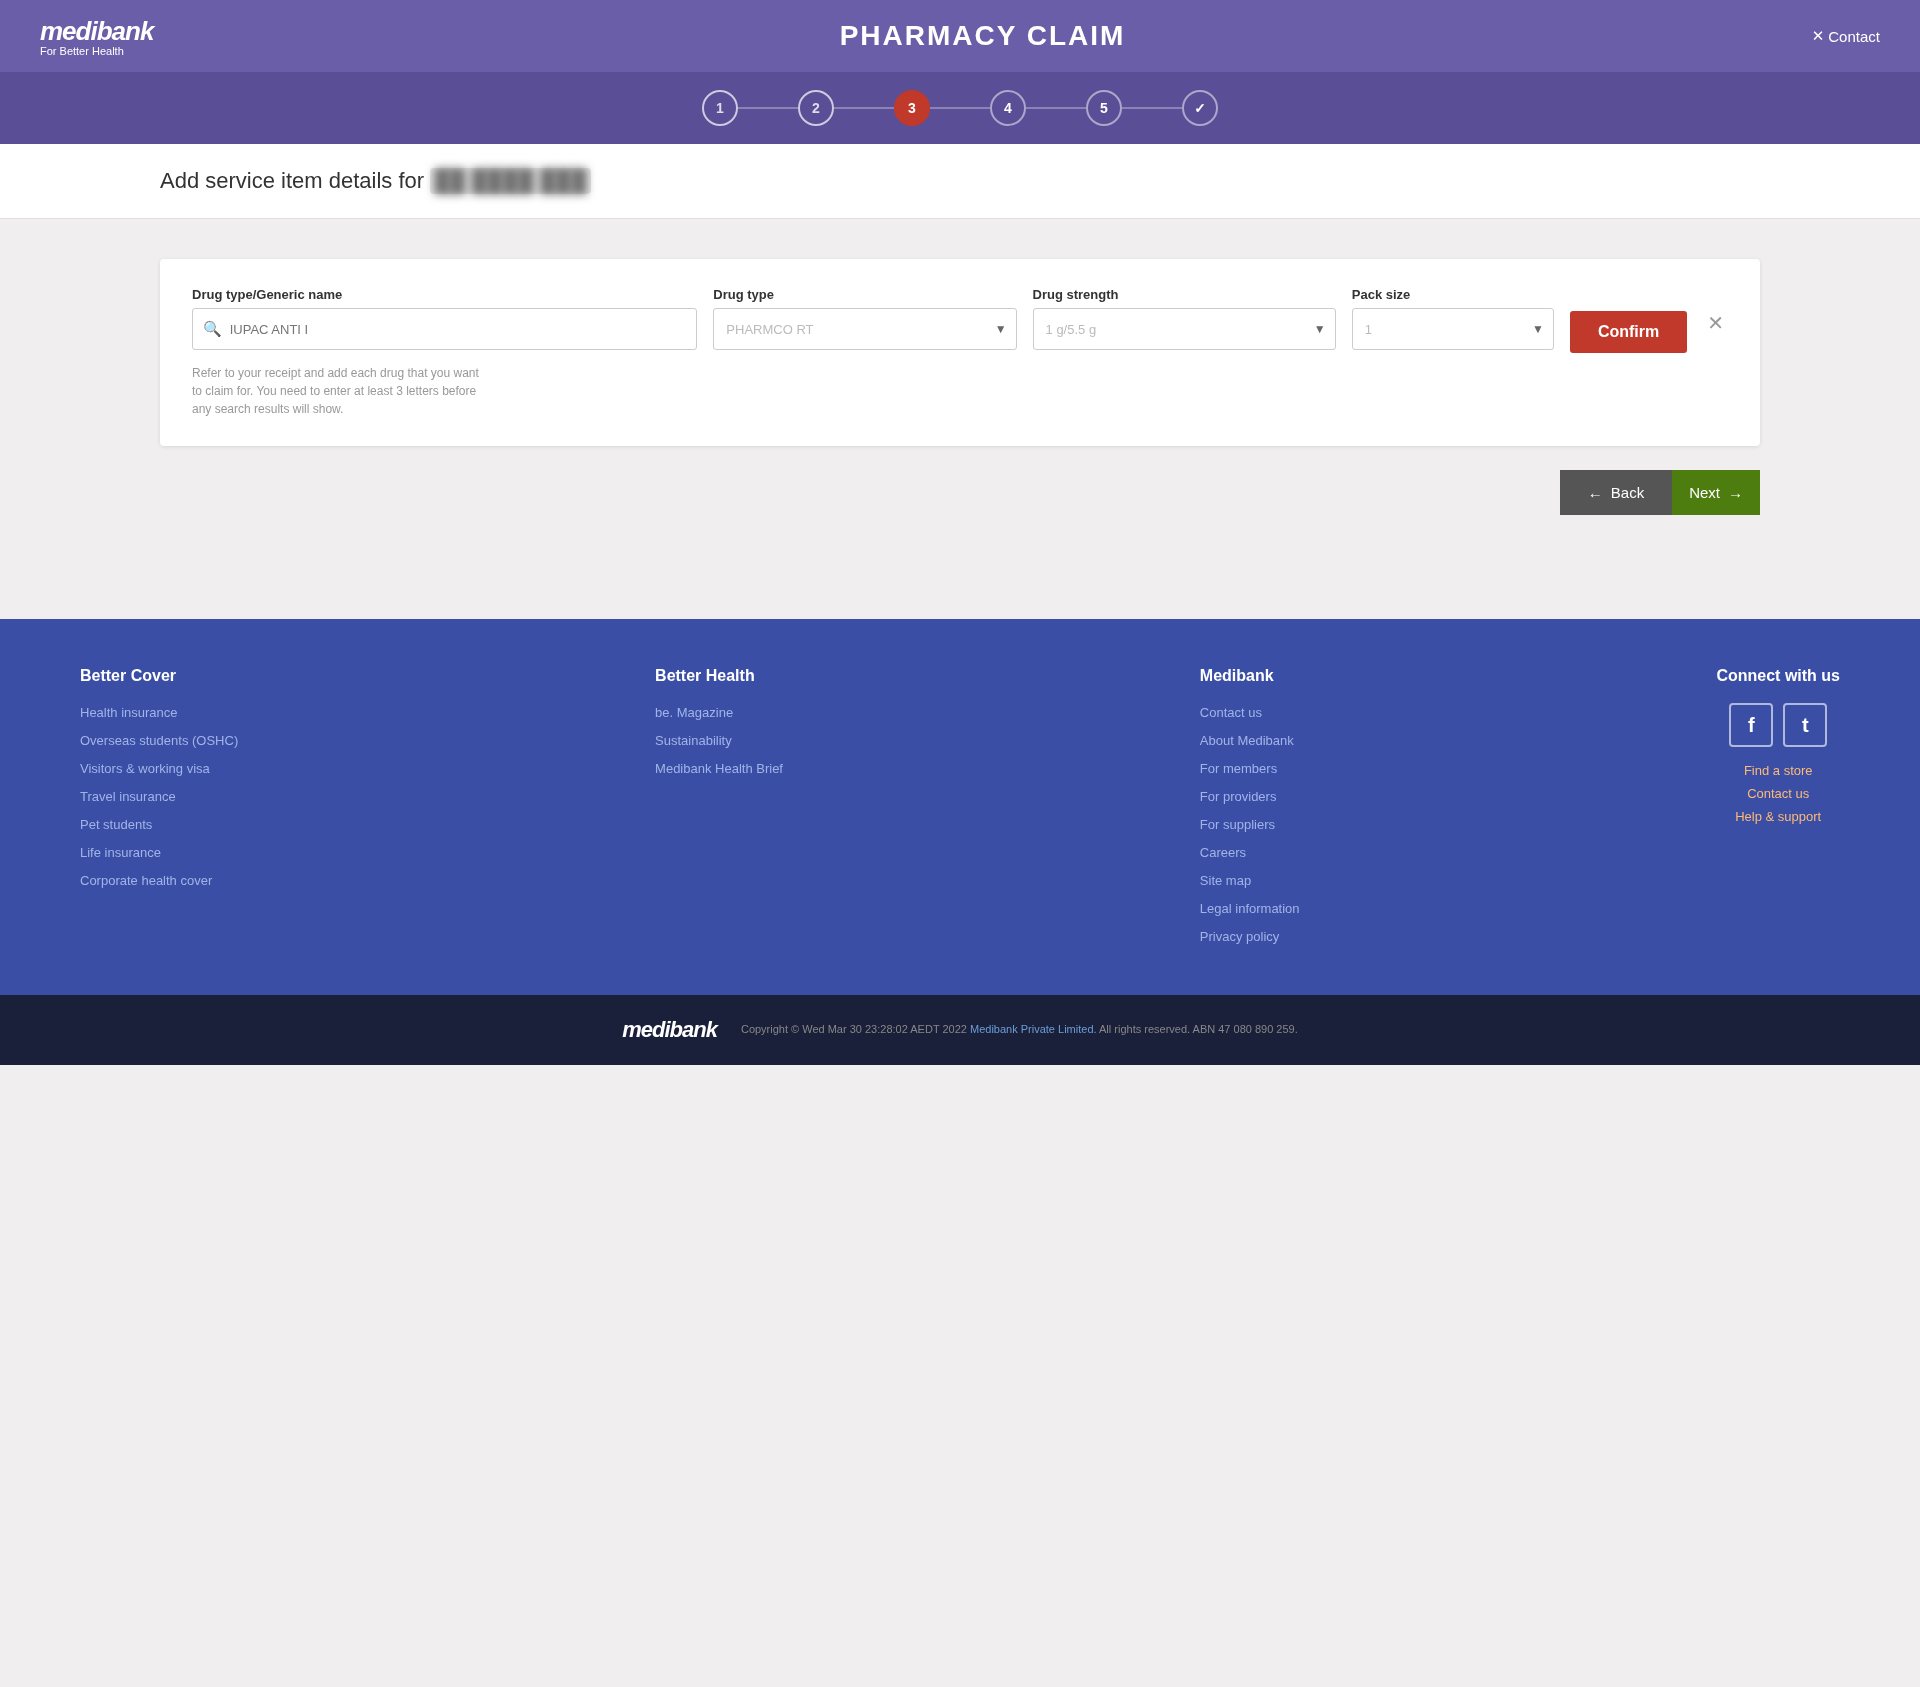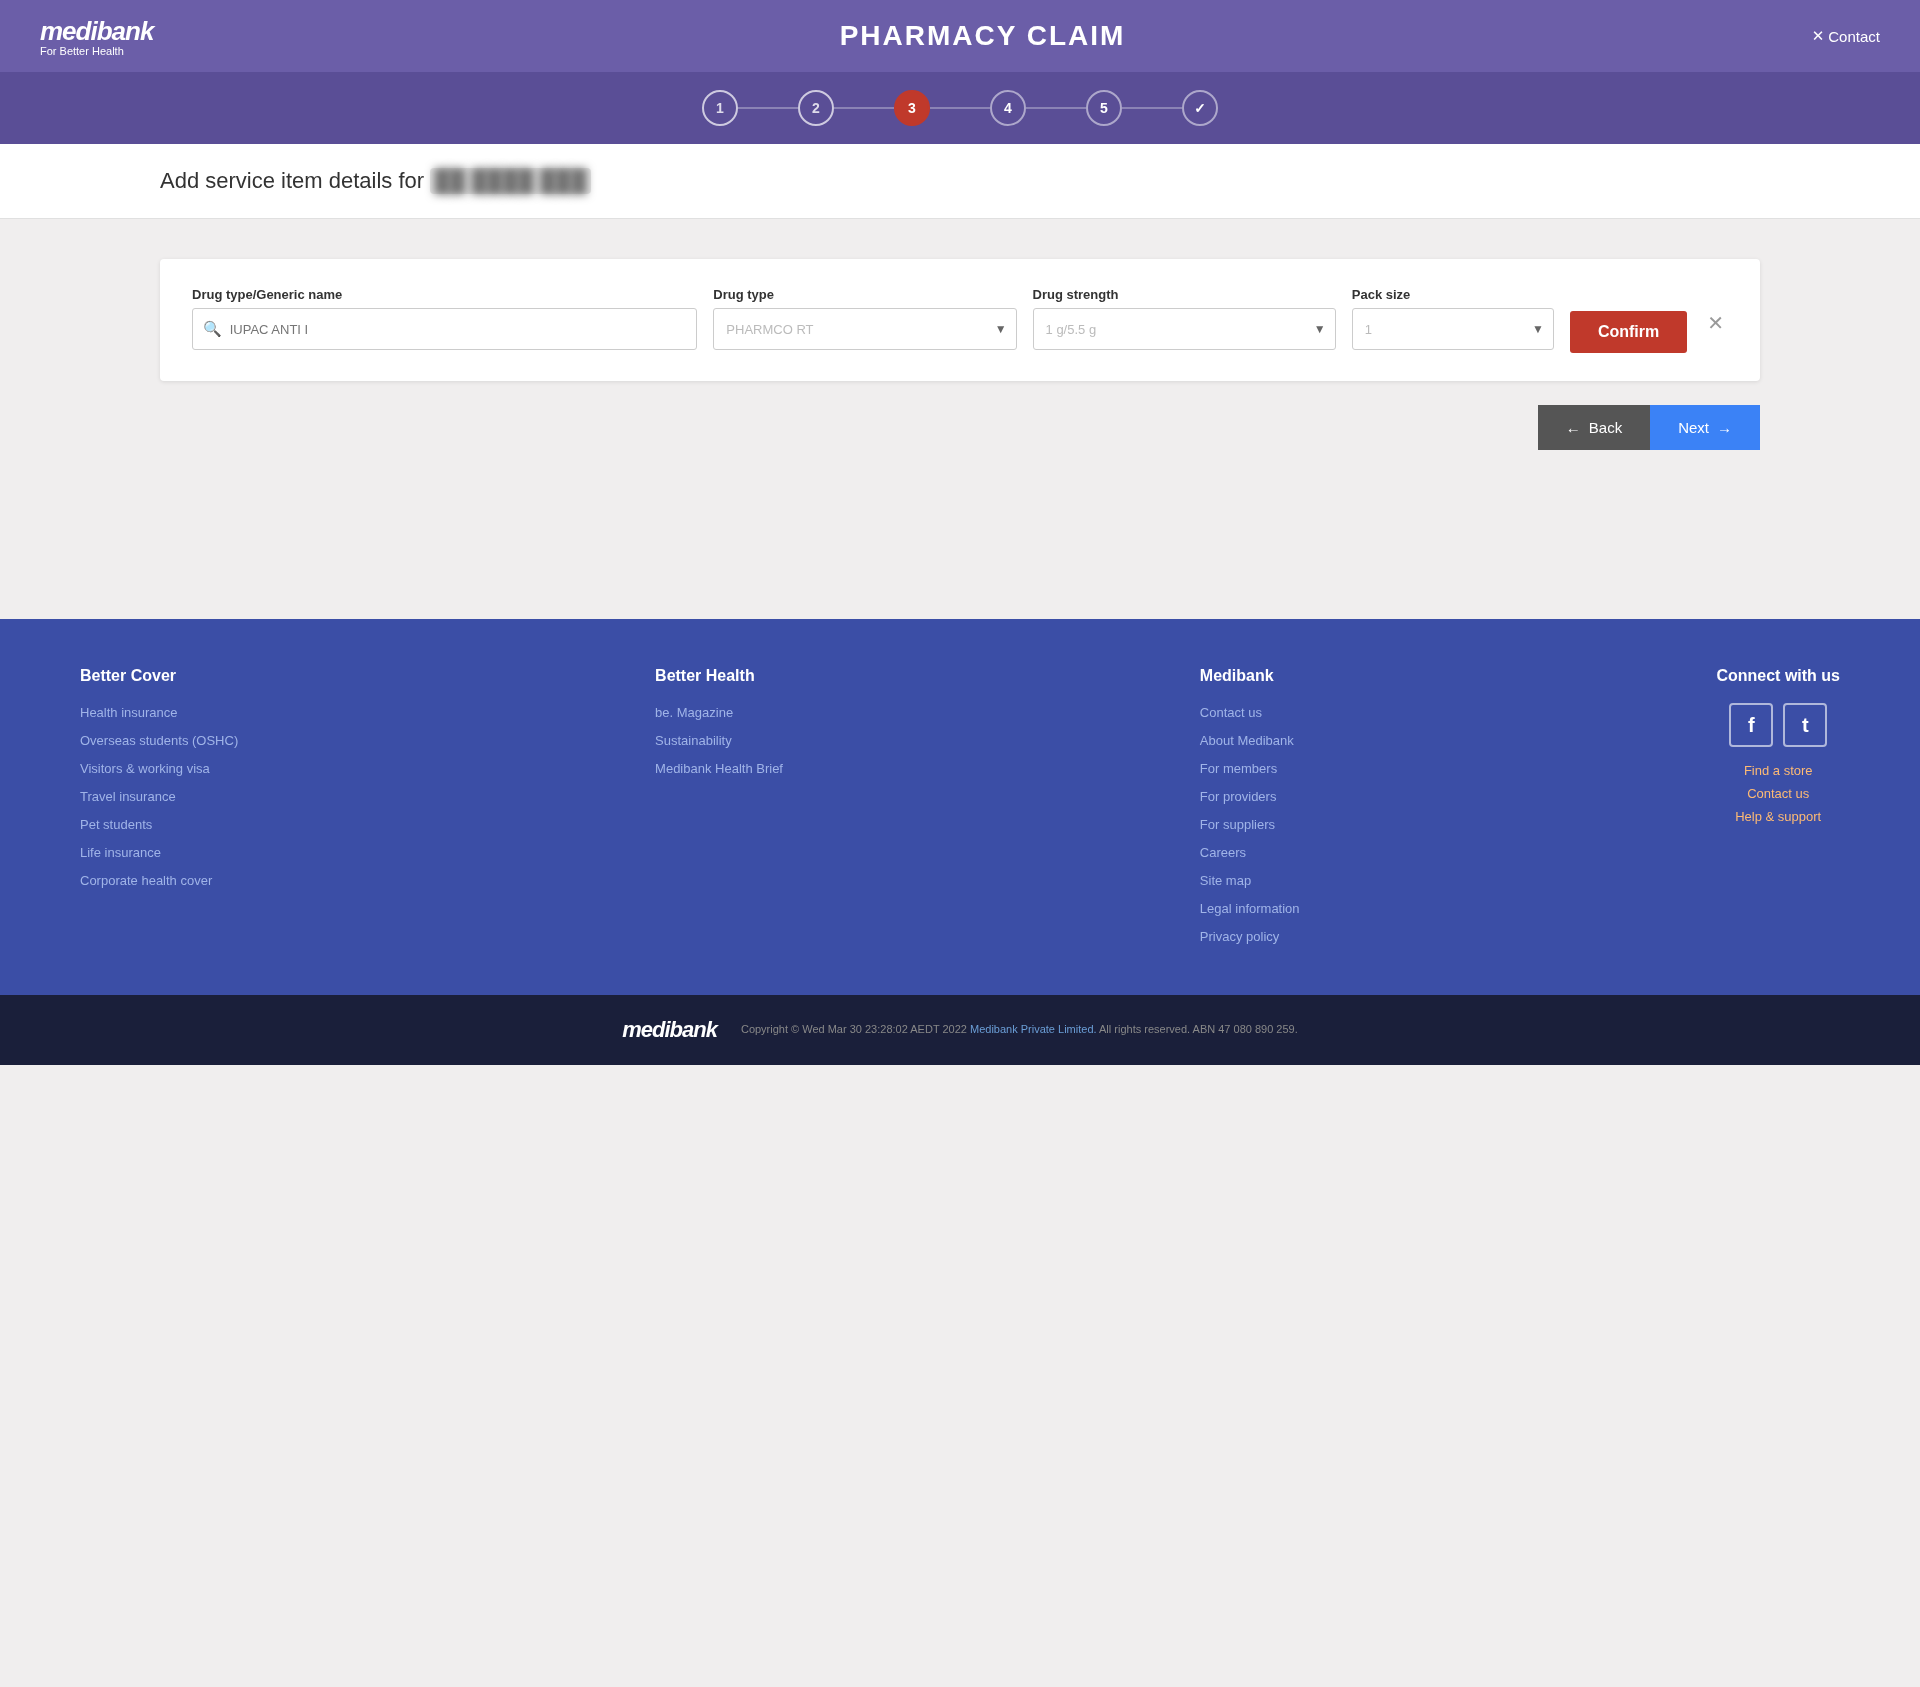--- a/index.html
+++ b/index.html
@@ -240,24 +240,24 @@
       color: white;
       border: none;
       padding: 14px 28px;
       font-size: 15px;
       cursor: pointer;
       display: flex;
       align-items: center;
       gap: 8px;
     }
     .btn-next {
-      background: #3b82f6;
+      background: #4d7c0f;
       color: white;
       border: none;
-      padding: 14px 28px;
+      padding: 14px 17px;
       font-size: 15px;
       cursor: pointer;
       display: flex;
       align-items: center;
       gap: 8px;
     }
 
     
     .footer {
       background: #3b4ea6;
@@ -399,20 +399,21 @@
 <main class="main-content">
   <div class="form-card">
     <div class="form-row">
 
       <div class="form-group form-group-drug-name">
         <label>Drug type/Generic name</label>
         <div class="search-input-wrapper">
           <span class="search-icon-svg">🔍</span>
           <input type="text" placeholder="IUPAC ANTI I" style="">
         </div>
+        <p class="form-hint">Refer to your receipt and add each drug that you want to claim for. You need to enter at least 3 letters before any search results will show.</p>
       </div>
 
       <div class="form-group form-group-drug-type">
         <label>Drug type</label>
         <div class="select-wrapper">
           <select>
             <option>PHARMCO RT</option>
           </select>
           <span class="select-arrow">▼</span>
         </div>

